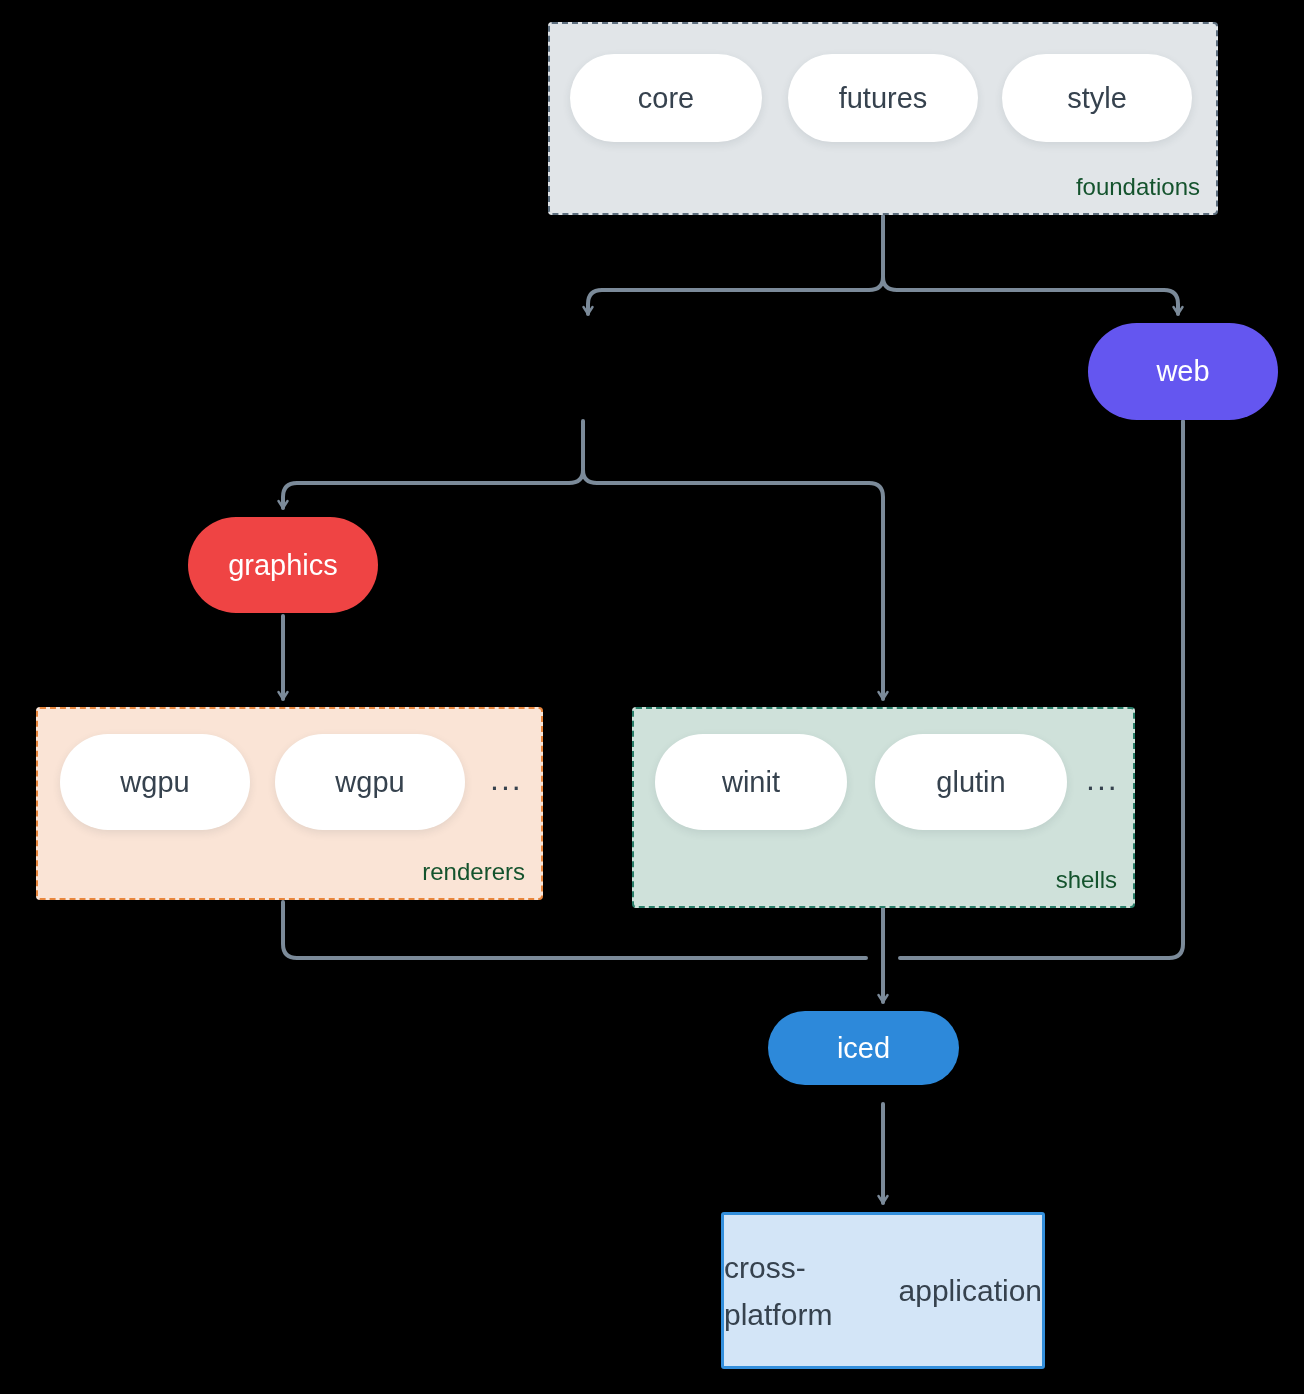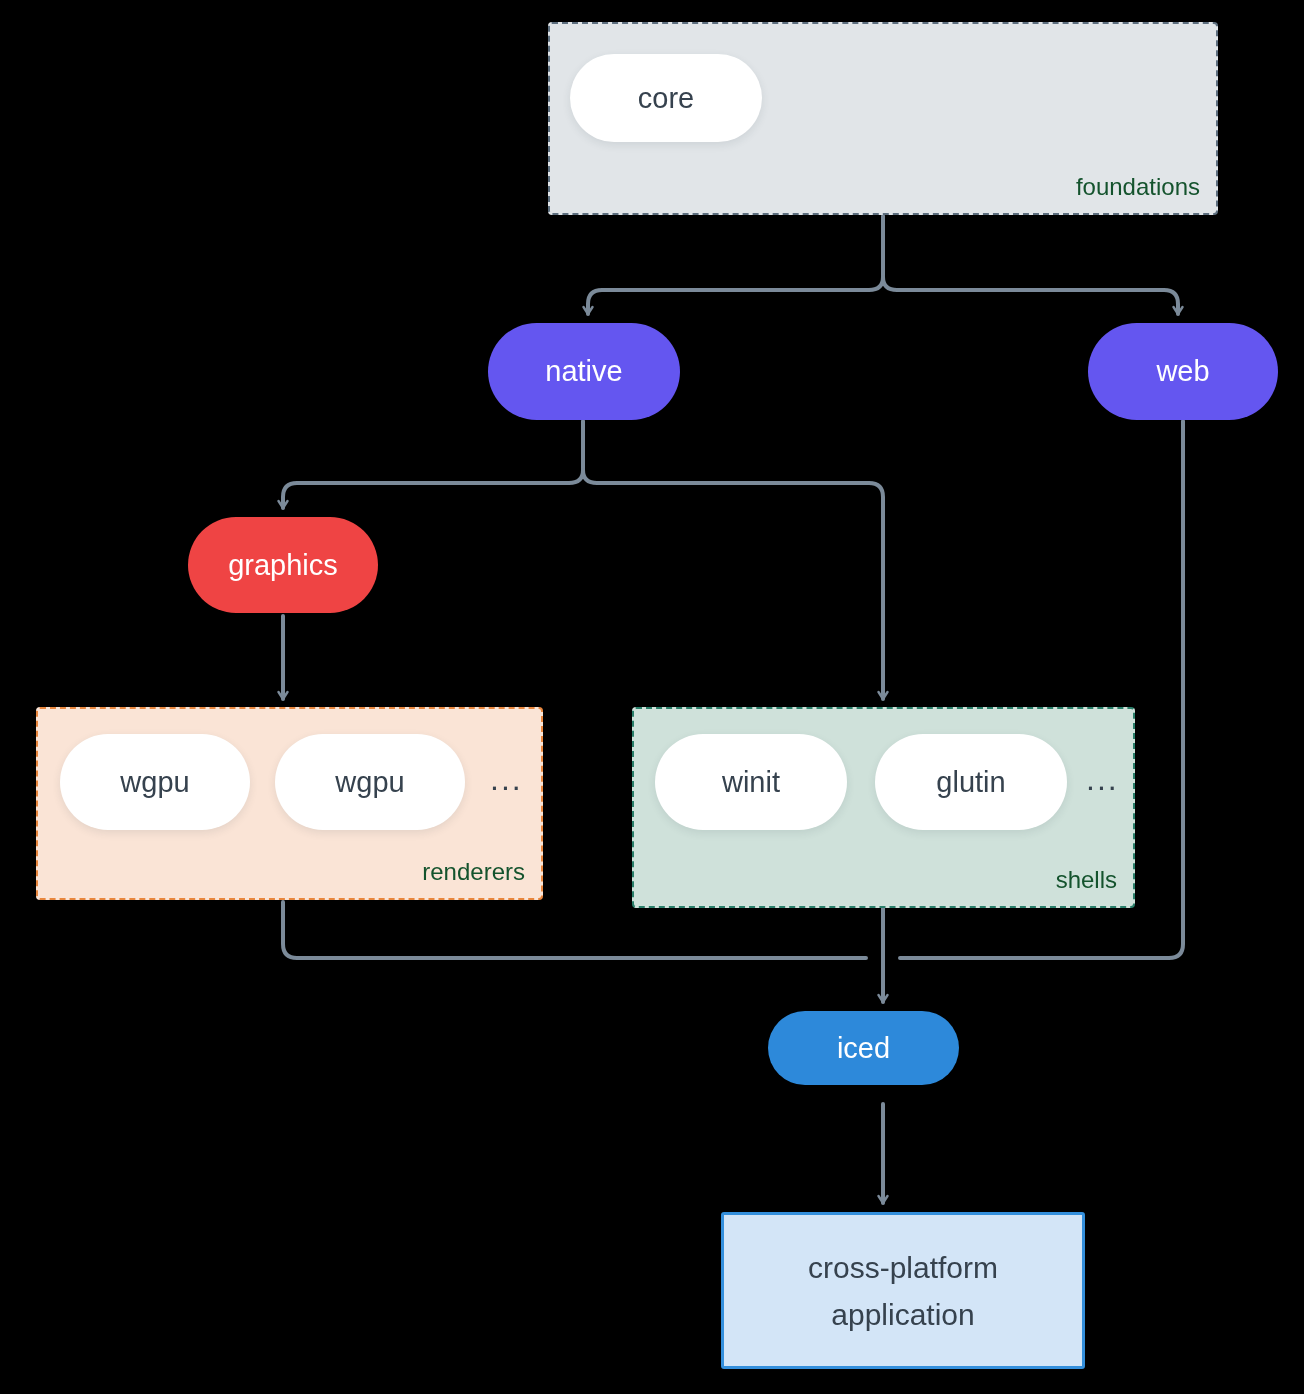--- a/index.html
+++ b/index.html
@@ -88,27 +88,27 @@
 
   
   .n-native   { left: 488px;  top: 323px;  width: 192px; height: 97px; }
   .n-web      { left: 1088px; top: 323px;  width: 190px; height: 97px; }
   .n-graphics { left: 188px;  top: 517px;  width: 190px; height: 96px; }
   .n-iced     { left: 768px;  top: 1011px; width: 191px; height: 74px; }
 
   .app-box {
     position: absolute;
     left: 721px; top: 1212px;
-    width: 364px; height: 157px;
+    width: 324px; height: 157px;
     box-sizing: border-box;
     background: #d3e5f7;
     border: 3px solid #338fdc;
     border-radius: 3px;
     display: flex;
-    flex-direction: column;
+    flex-direction: row;
     align-items: center;
     justify-content: center;
     color: #36424e;
     font-size: 30px;
     line-height: 47px;
   }
 </style>
 </head>
 <body>
 
@@ -135,24 +135,25 @@
       <path d="M283 902 L283 944 Q283 958 297 958 L866 958"></path>
       <path d="M1183 421 L1183 944 Q1183 958 1169 958 L900 958"></path>
       <path marker-end="url(#arrow)" d="M883 902 L883 1002"></path>
 
       <path marker-end="url(#arrow)" d="M883 1104 L883 1203"></path>
     </g>
   </svg>
 
   <div class="group group-foundations">
     <div class="pill pill-white p-core">core</div>
+    <div class="pill pill-white p-futures">futures</div>
+    <div class="pill pill-white p-style">style</div>
     <div class="group-label">foundations</div>
   </div>
 
-  <div class="pill pill-purple n-native">native</div>
   <div class="pill pill-purple n-web">web</div>
 
   <div class="pill pill-orange n-graphics">graphics</div>
 
   <div class="group group-renderers">
     <div class="pill pill-white pill-lower p-wgpu">wgpu</div>
     <div class="pill pill-white pill-lower p-glow">wgpu</div>
     <div class="ellipsis e-renderers">...</div>
     <div class="group-label">renderers</div>
   </div>

